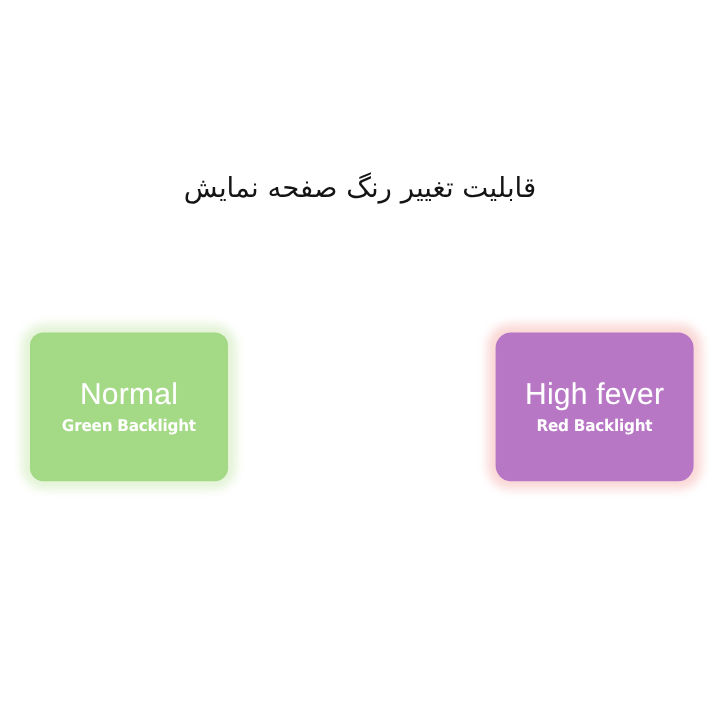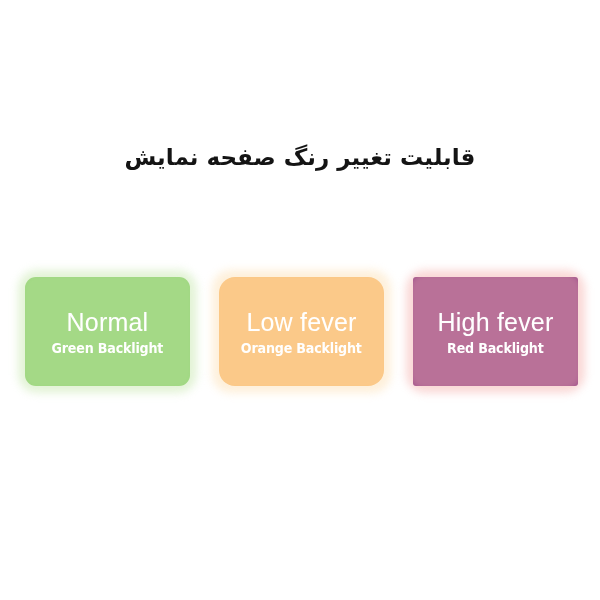--- a/index.html
+++ b/index.html
@@ -27,21 +27,21 @@
   .heading {
     position: absolute;
     top: 138px;
     left: 0;
     width: 600px;
     text-align: center;
     direction: rtl;
     unicode-bidi: embed;
     color: #141414;
     font-family: "DejaVu Sans", "Liberation Sans", sans-serif;
-    font-weight: bold;
+    font-weight: normal;
     font-size: 23px;
     line-height: 38px;
     letter-spacing: 0px;
   }
   .heading-line {
     display: block;
     white-space: nowrap;
   }
 
   
@@ -52,21 +52,21 @@
     width: 553px;
     height: 100px;
     display: flex;
     justify-content: space-between;
     align-items: flex-start;
   }
 
   .card {
     position: relative;
     width: 165px;
-    height: 109px;
+    height: 124px;
     box-sizing: border-box;
     display: flex;
     flex-direction: column;
     align-items: center;
     justify-content: center;
     text-align: center;
     border-radius: 12px;
     overflow: visible;
   }
 
@@ -117,47 +117,41 @@
 
   
   .card-green            { background: #72c54c; border-radius: 11px; }
   .card-green::before    { background: #cdeab6; }
 
   
   .card-orange           { background: #f9a94b; border-radius: 16px; }
   .card-orange::before   { background: #fde4bd; }
 
   
-  .card-red              { background: #701a75; border-radius: 3px; text-align: center; }
+  .card-red              { background: #6d28d9; border-radius: 13px; text-align: center; }
   .card-red::before      { background: #f6b9b5; }
 </style>
 </head>
 <body>
 
 <div class="page">
 
   <div class="heading">
     <span class="heading-line">قابلیت تغییر رنگ صفحه نمایش</span>
   </div>
 
   <div class="card-row">
 
     <div class="card card-green">
       <div class="card-inner">
         <span class="card-title">Normal</span>
         <span class="card-sub">Green Backlight</span>
       </div>
     </div>
 
-    <div class="card card-orange">
-      <div class="card-inner">
-        <span class="card-title">Low fever</span>
-        <span class="card-sub">Orange Backlight</span>
-      </div>
-    </div>
 
     <div class="card card-red">
       <div class="card-inner">
         <span class="card-title">High fever</span>
         <span class="card-sub">Red Backlight</span>
       </div>
     </div>
 
   </div>
 </div>

